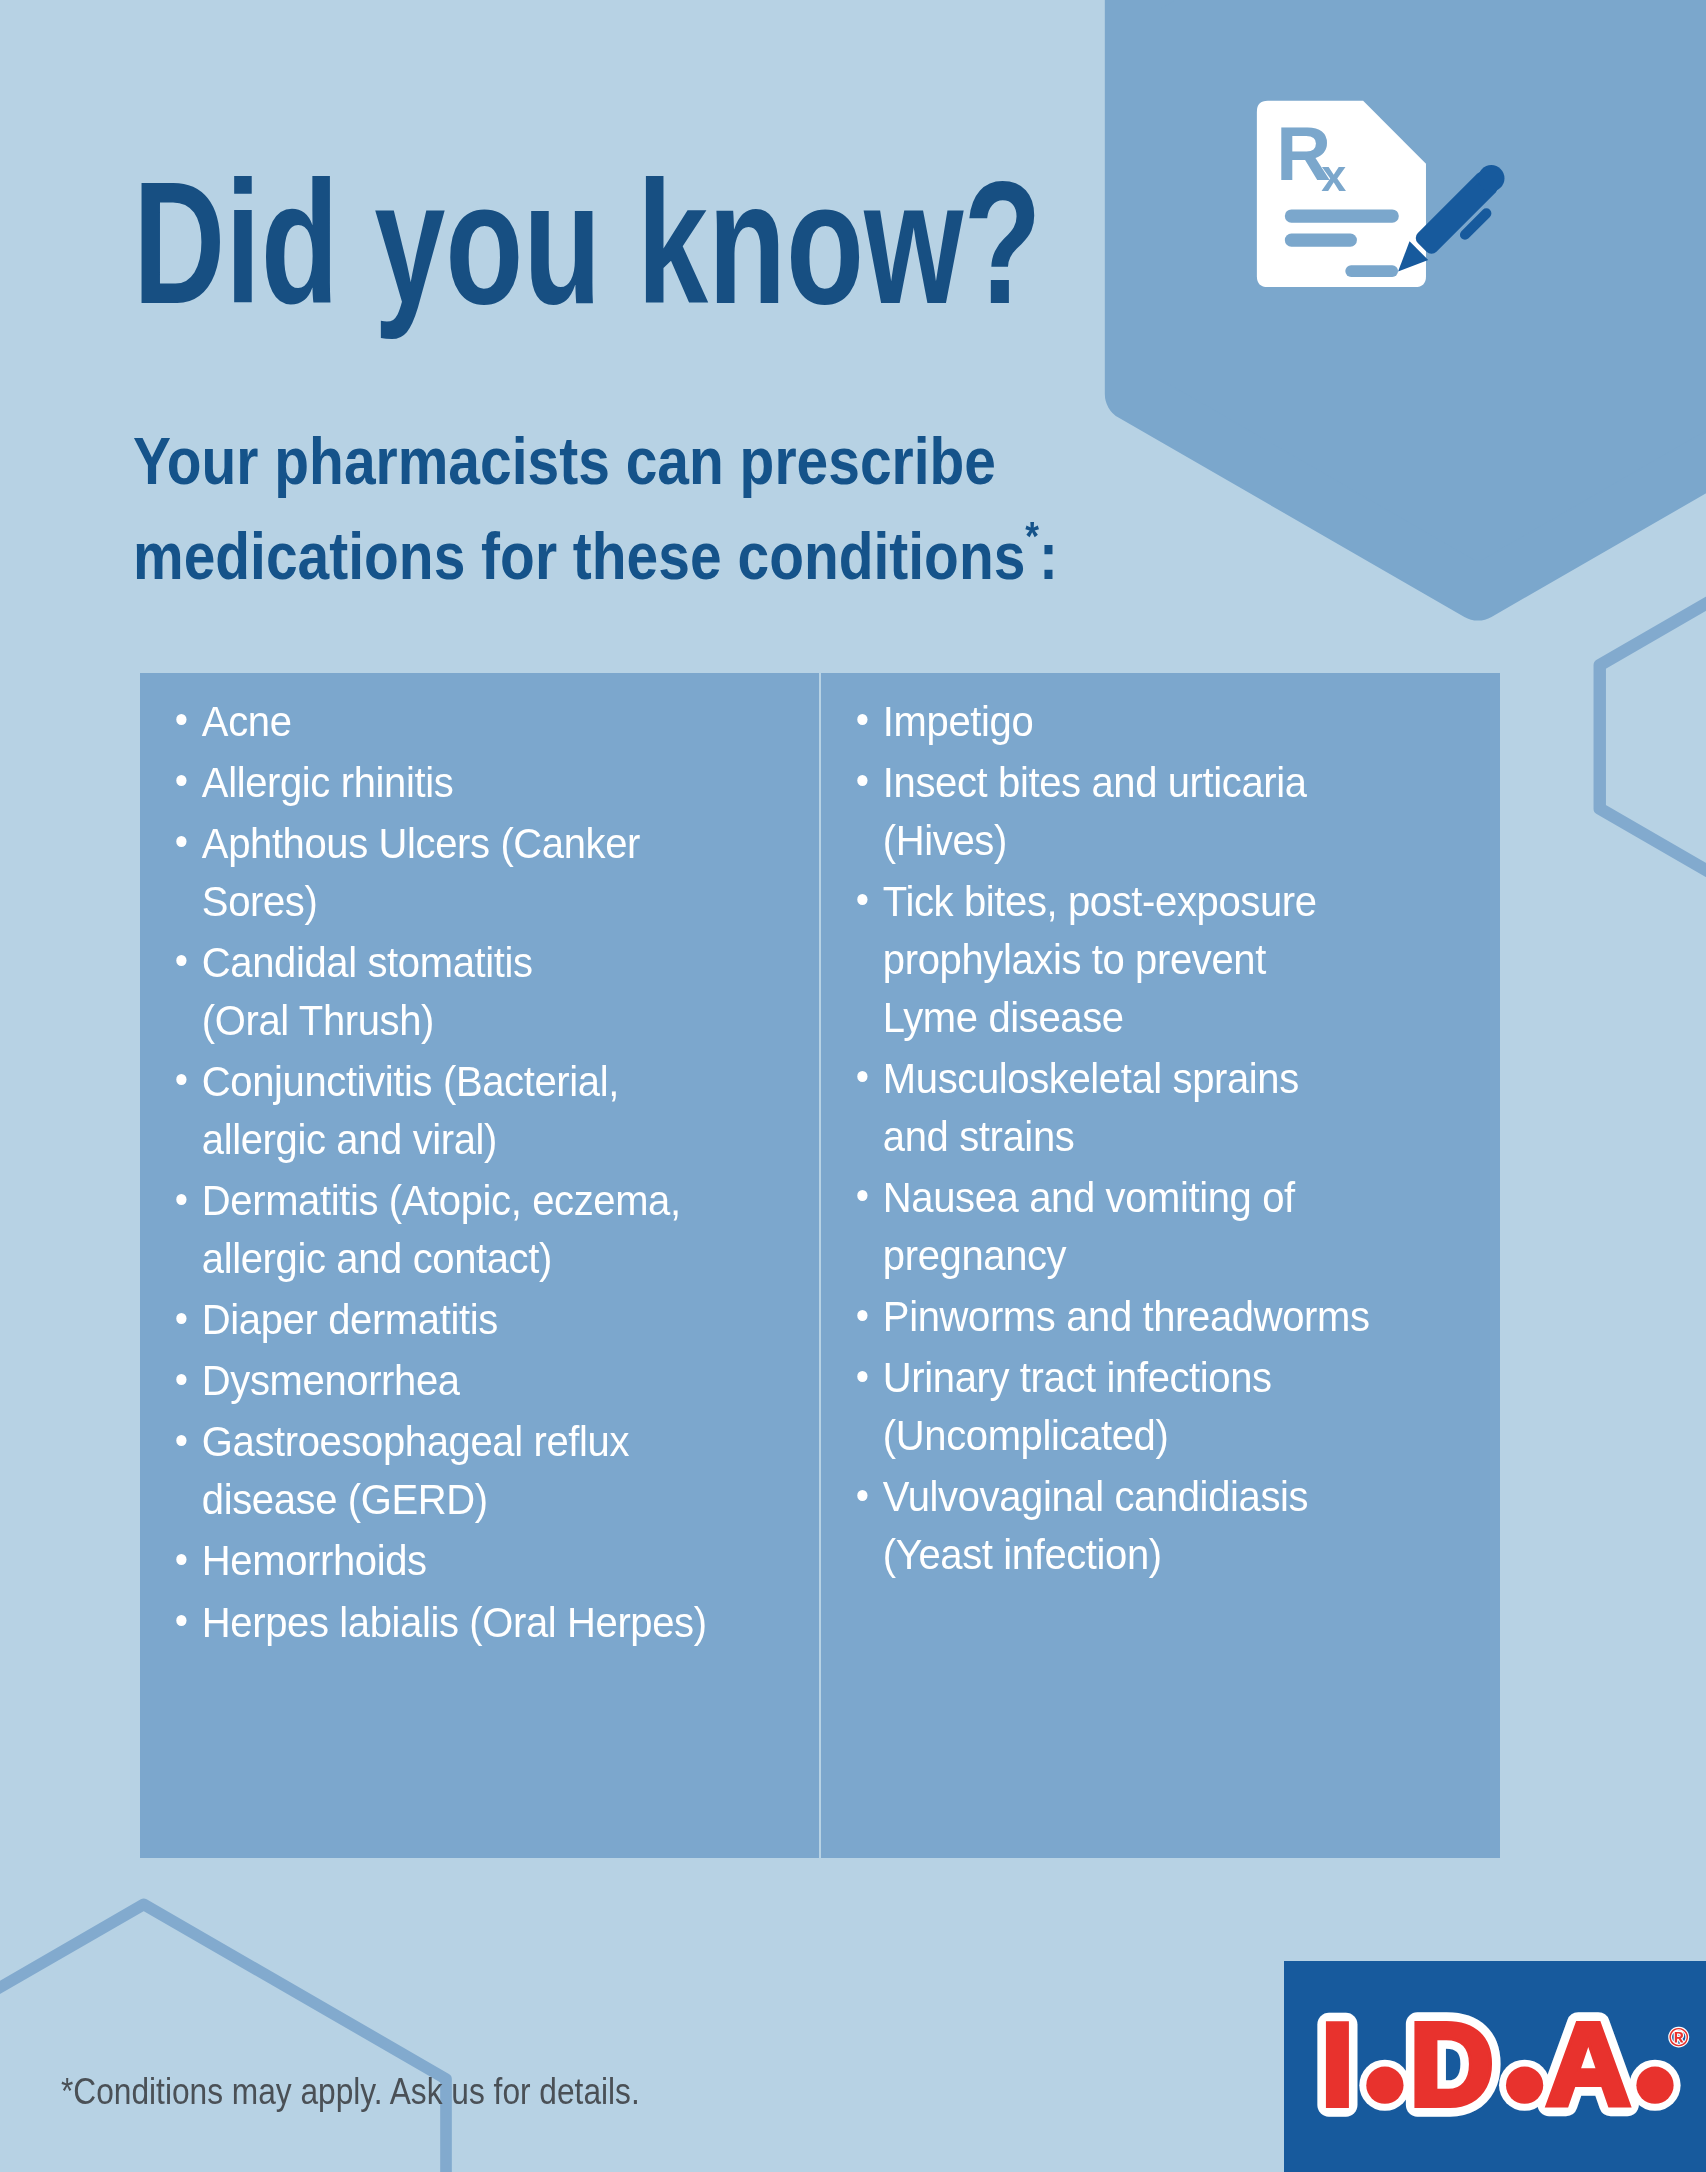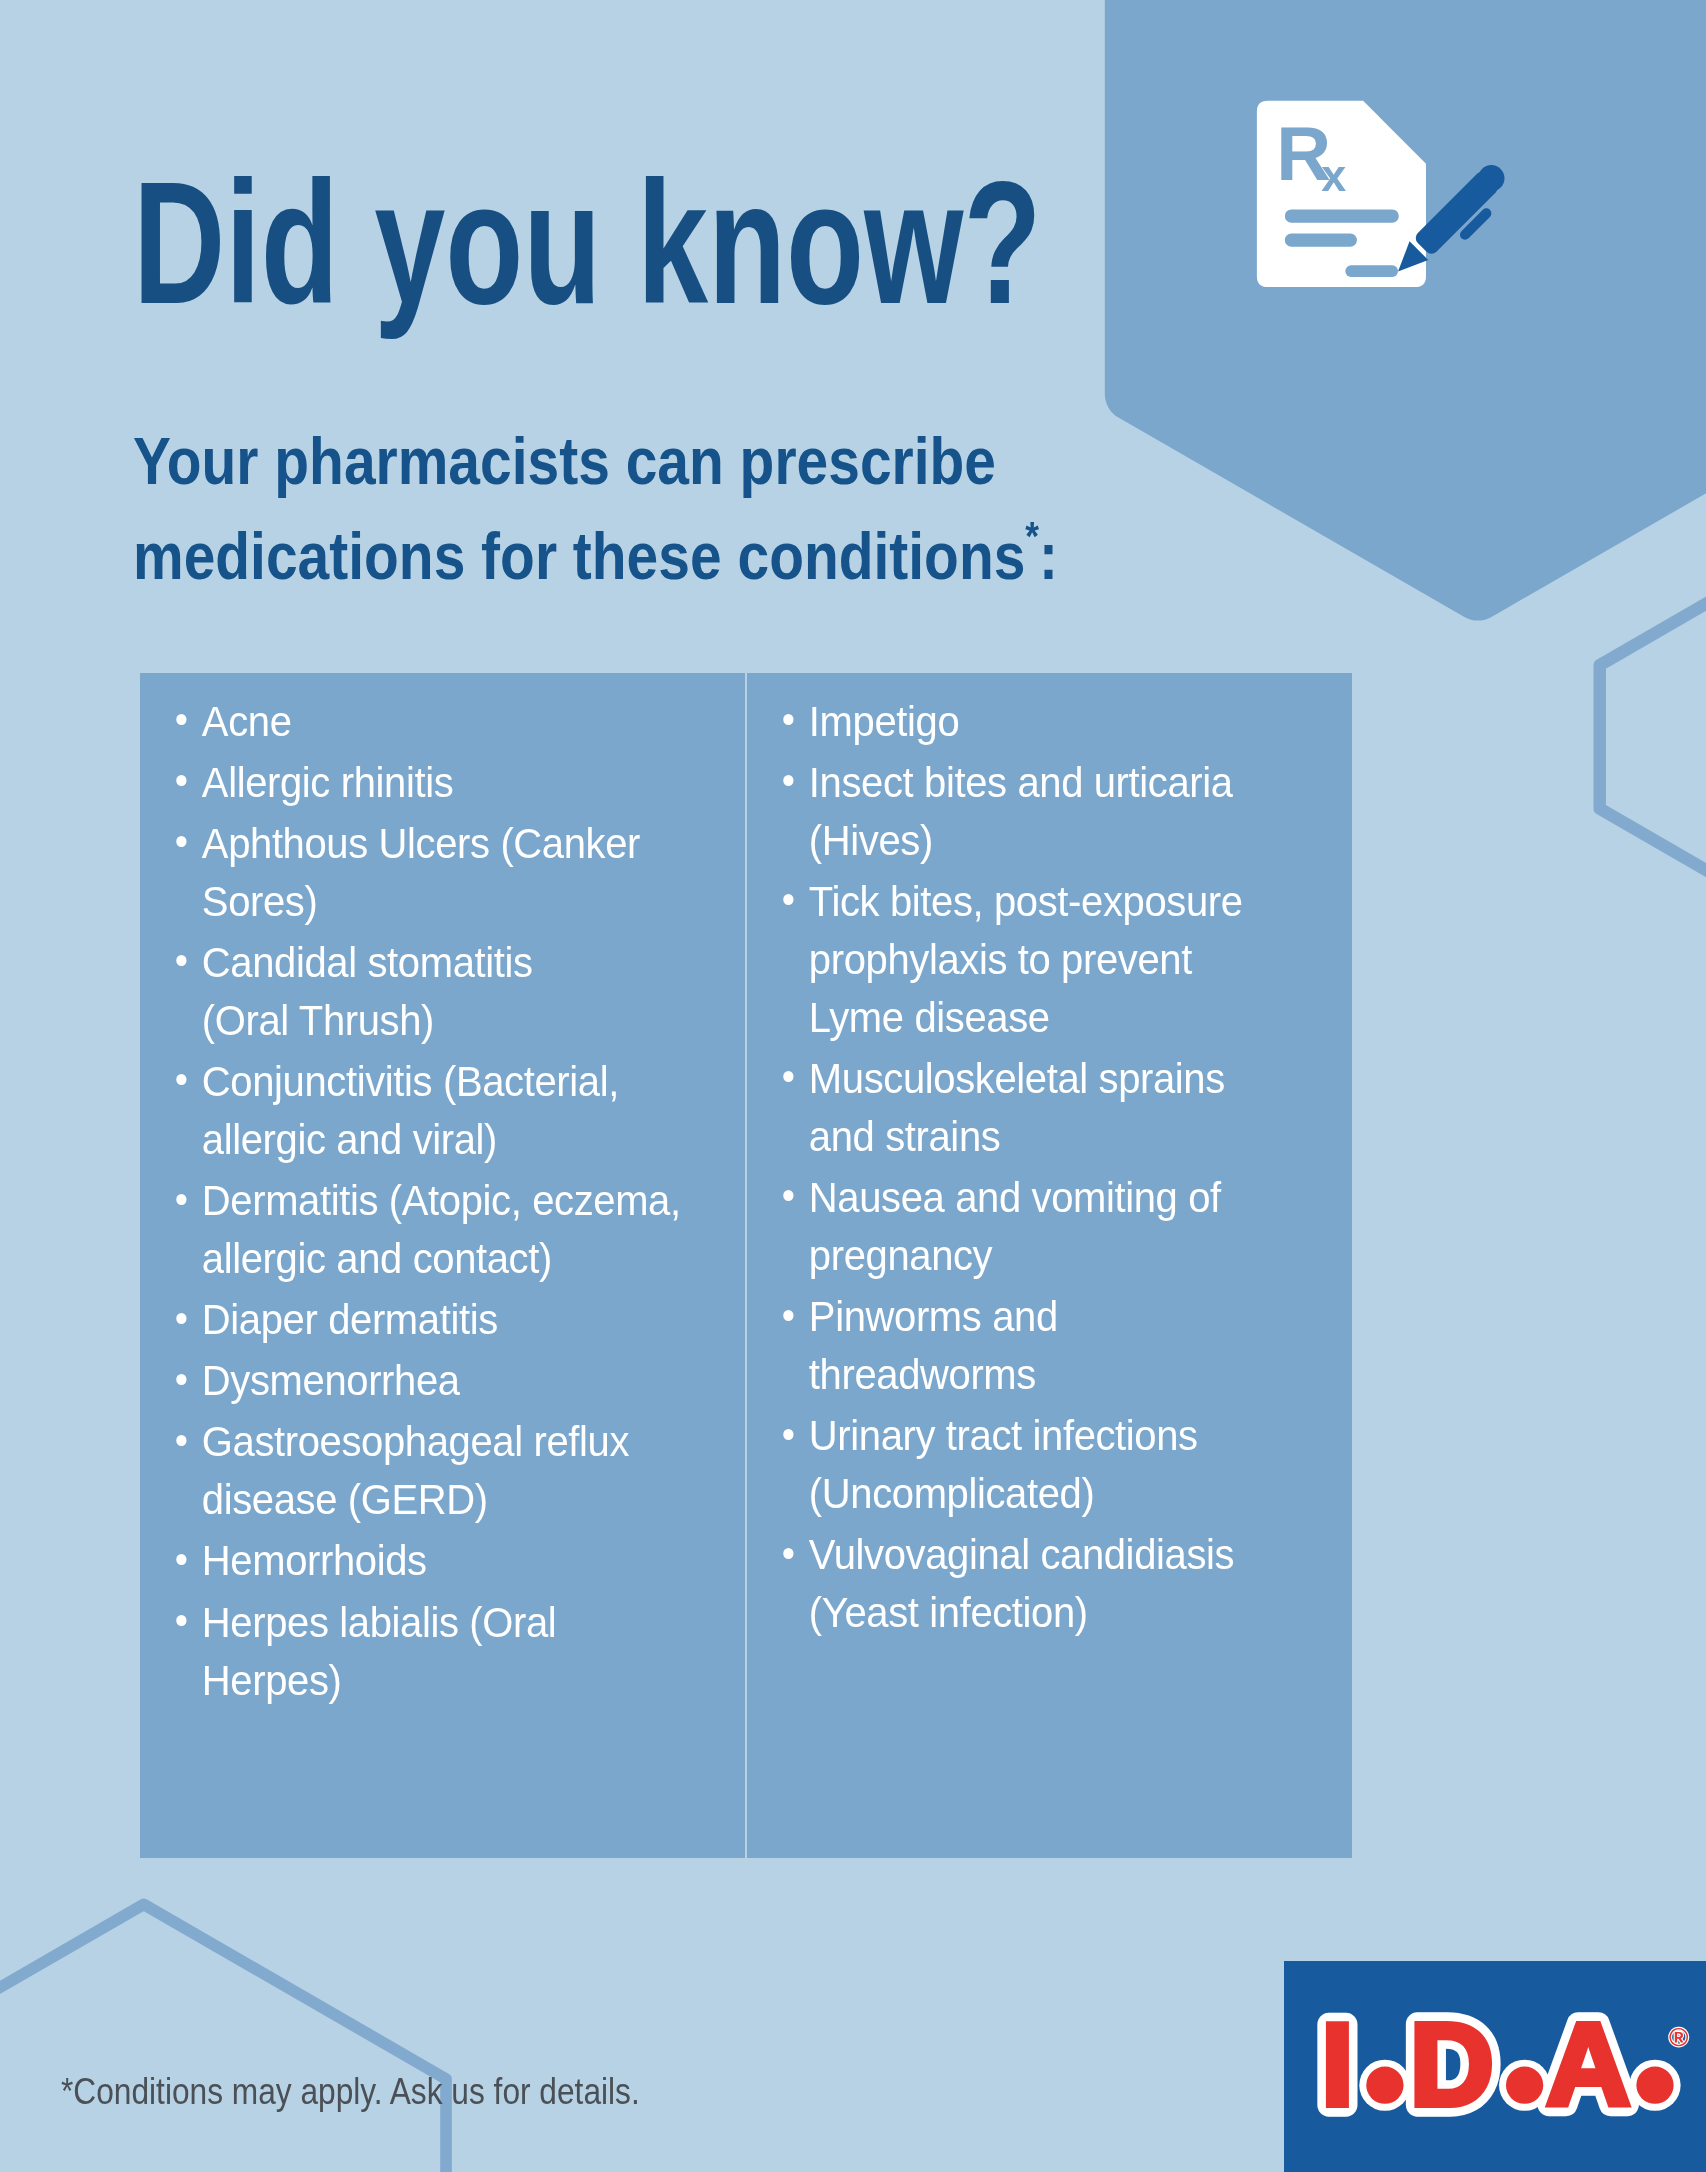--- a/index.html
+++ b/index.html
@@ -26,21 +26,21 @@
     position: absolute; left: 133px; top: 423px;
     margin: 0;
     font-size: 67px; font-weight: bold; line-height: 75px;
     color: #15538a;
     transform: scaleX(0.85); transform-origin: 0 0;
     white-space: nowrap;
   }
   .subtitle sup { font-size: 62%; vertical-align: 38%; }
   .panels {
     position: absolute; left: 140px; top: 673px;
-    width: 1212px; height: 1185px;
+    width: 1360px; height: 1185px;
     display: flex; gap: 2px;
   }
   .panel { flex: 1 1 0; background: #7ca7cd; }
   .panel ul {
     list-style: none; margin: 0;
     padding: 18.6px 23px 0 37px;
     transform: scaleX(0.93); transform-origin: 0 0;
   }
   .panel li {
     position: relative;

